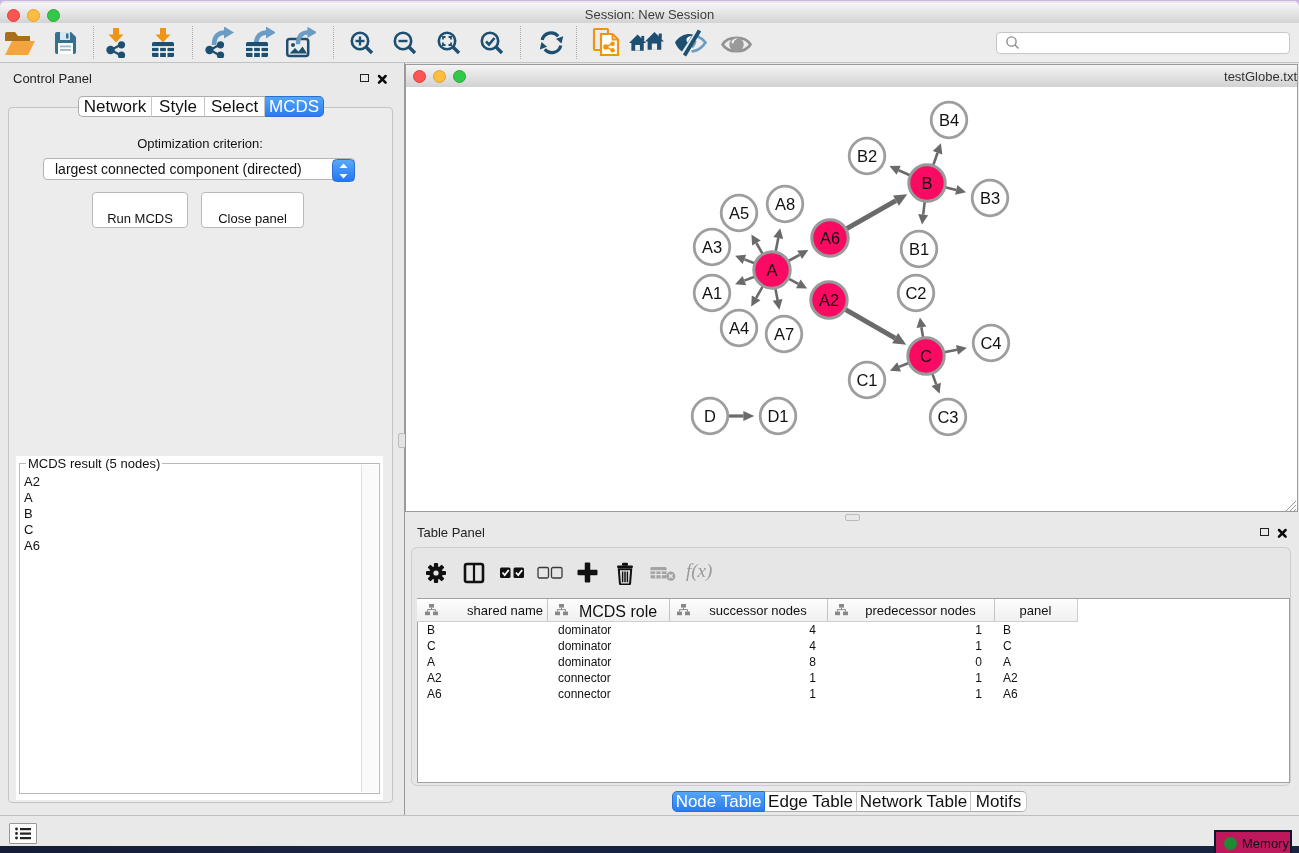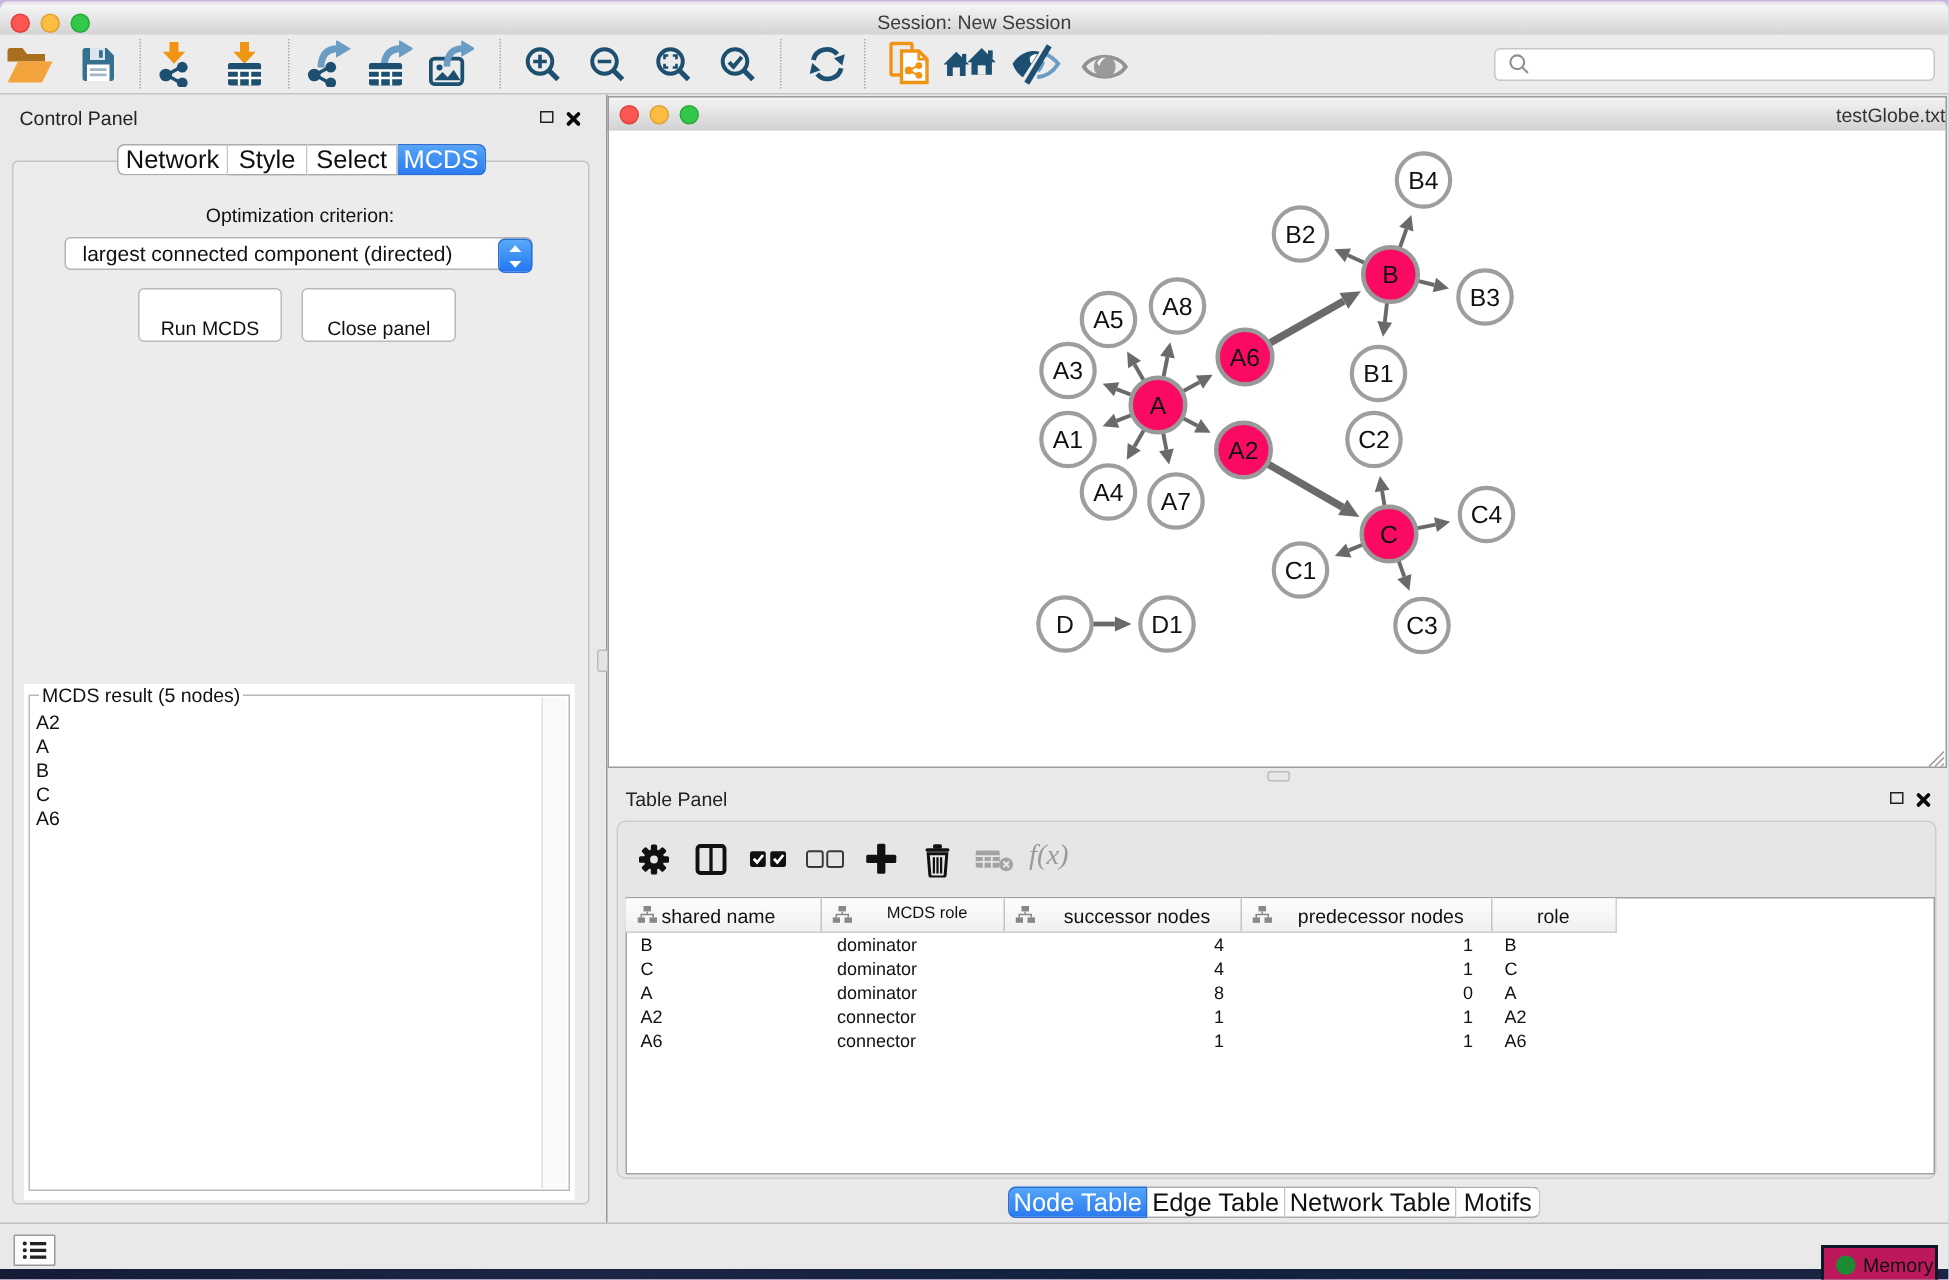--- a/index.html
+++ b/index.html
@@ -436,47 +436,47 @@
     <path d="M18.9 9.3 l3.8 3.8 M22.7 9.3 l-3.8 3.8" stroke="#e6e6e6" stroke-width="1.4"></path>
   </svg>
 <div class="abs" style="left:686px;top:560px;font-family:'Liberation Serif',serif;font-style:italic;font-size:19px;color:#9a9a9a;">f(x)</div>
 <div class="abs" style="left:417px;top:599px;width:660px;height:22px;background:linear-gradient(#fdfdfd,#f0f0f0);border-bottom:1px solid #cfcfcf;border-right:1px solid #d0d0d0;"></div>
 <svg class="abs" width="13" height="12" style="left:425px;top:604px">
     <rect x="4" y="0" width="5" height="3.6" fill="#888"></rect>
     <rect x="0" y="7.6" width="5" height="3.6" fill="#888"></rect>
     <rect x="8" y="7.6" width="5" height="3.6" fill="#888"></rect>
     <path d="M6.5 3.6 v2 M2.5 7.6 v-2 h8 v2" stroke="#888" stroke-width="1" fill="none"></path>
   </svg>
-<div class="abs" style="left:441px;top:603px;width:102px;text-align:left;font-size:13px;color:#111;">shared name</div>
+<div class="abs" style="left:441px;top:603px;width:102px;text-align:right;font-size:13px;color:#111;">shared name</div>
 <div class="abs" style="left:547px;top:599px;width:1px;height:22px;background:#c4c4c4;"></div>
 <svg class="abs" width="13" height="12" style="left:555px;top:604px">
     <rect x="4" y="0" width="5" height="3.6" fill="#888"></rect>
     <rect x="0" y="7.6" width="5" height="3.6" fill="#888"></rect>
     <rect x="8" y="7.6" width="5" height="3.6" fill="#888"></rect>
     <path d="M6.5 3.6 v2 M2.5 7.6 v-2 h8 v2" stroke="#888" stroke-width="1" fill="none"></path>
   </svg>
-<div class="abs" style="left:571px;top:603px;width:94px;text-align:center;font-size:11px;color:#111;">MCDS role</div>
+<div class="abs" style="left:571px;top:603px;width:94px;text-align:center;font-size:16px;color:#111;">MCDS role</div>
 <div class="abs" style="left:669px;top:599px;width:1px;height:22px;background:#c4c4c4;"></div>
 <svg class="abs" width="13" height="12" style="left:677px;top:604px">
     <rect x="4" y="0" width="5" height="3.6" fill="#888"></rect>
     <rect x="0" y="7.6" width="5" height="3.6" fill="#888"></rect>
     <rect x="8" y="7.6" width="5" height="3.6" fill="#888"></rect>
     <path d="M6.5 3.6 v2 M2.5 7.6 v-2 h8 v2" stroke="#888" stroke-width="1" fill="none"></path>
   </svg>
 <div class="abs" style="left:693px;top:603px;width:130px;text-align:center;font-size:13px;color:#111;">successor nodes</div>
 <div class="abs" style="left:827px;top:599px;width:1px;height:22px;background:#c4c4c4;"></div>
 <svg class="abs" width="13" height="12" style="left:835px;top:604px">
     <rect x="4" y="0" width="5" height="3.6" fill="#888"></rect>
     <rect x="0" y="7.6" width="5" height="3.6" fill="#888"></rect>
     <rect x="8" y="7.6" width="5" height="3.6" fill="#888"></rect>
     <path d="M6.5 3.6 v2 M2.5 7.6 v-2 h8 v2" stroke="#888" stroke-width="1" fill="none"></path>
   </svg>
 <div class="abs" style="left:851px;top:603px;width:139px;text-align:center;font-size:13px;color:#111;">predecessor nodes</div>
 <div class="abs" style="left:994px;top:599px;width:1px;height:22px;background:#c4c4c4;"></div>
-<div class="abs" style="left:994px;top:603px;width:83px;text-align:center;font-size:13px;color:#111;">role</div>
+<div class="abs" style="left:994px;top:603px;width:83px;text-align:center;font-size:13px;color:#111;">panel</div>
 <div class="abs" style="left:427px;top:623px;font-size:12px;color:#111;">B</div>
 <div class="abs" style="left:558px;top:623px;font-size:12px;color:#111;">dominator</div>
 <div class="abs" style="left:716px;top:623px;width:100px;text-align:right;font-size:12px;color:#111;">4</div>
 <div class="abs" style="left:882px;top:623px;width:100px;text-align:right;font-size:12px;color:#111;">1</div>
 <div class="abs" style="left:1003px;top:623px;font-size:12px;color:#111;">B</div>
 <div class="abs" style="left:427px;top:639px;font-size:12px;color:#111;">C</div>
 <div class="abs" style="left:558px;top:639px;font-size:12px;color:#111;">dominator</div>
 <div class="abs" style="left:716px;top:639px;width:100px;text-align:right;font-size:12px;color:#111;">4</div>
 <div class="abs" style="left:882px;top:639px;width:100px;text-align:right;font-size:12px;color:#111;">1</div>
 <div class="abs" style="left:1003px;top:639px;font-size:12px;color:#111;">C</div>

